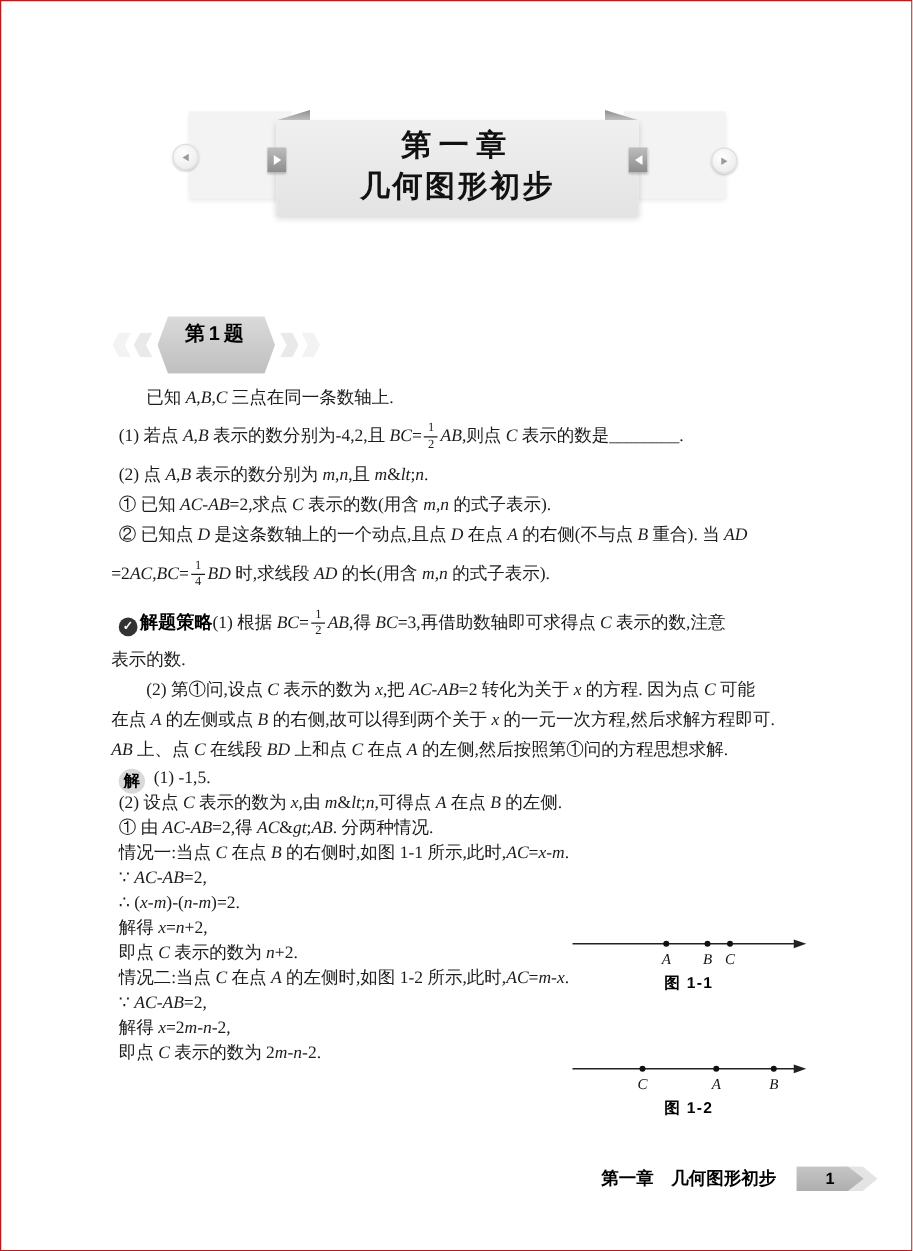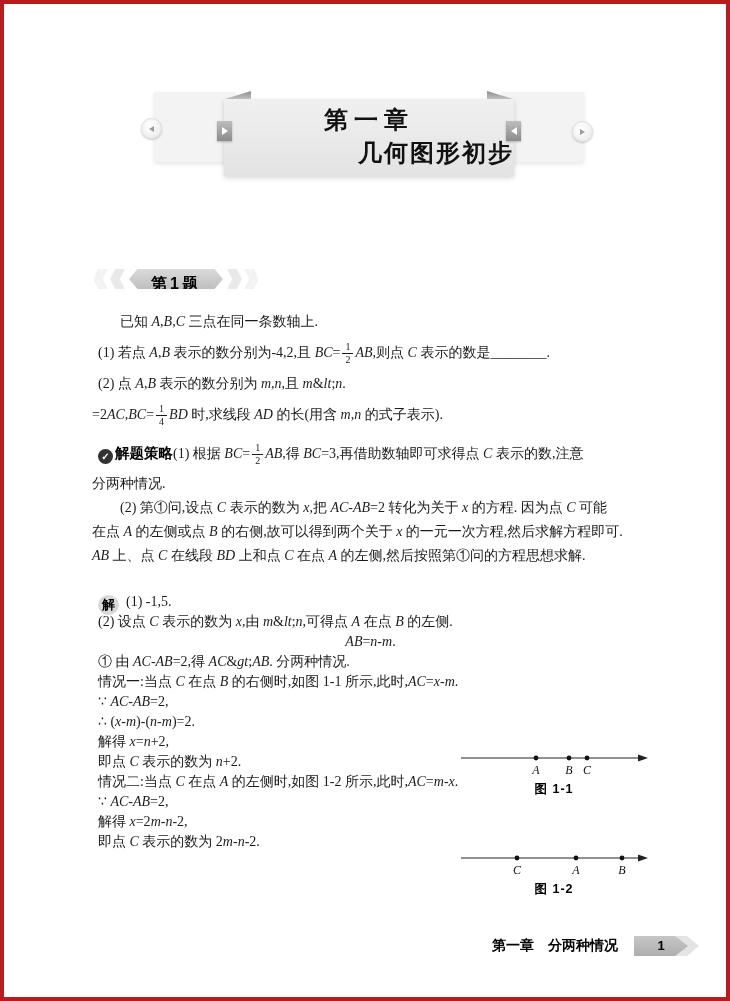--- a/index.html
+++ b/index.html
@@ -1,29 +1,29 @@
 <!DOCTYPE html>
 <html><head>
 <meta charset="utf-8">
 <style>
   html,body{margin:0;padding:0;background:#fff;}
   .page{position:relative;width:730px;height:1001px;background:#ffffff;
         font-family:"Liberation Serif",serif;color:#1c1c1c;overflow:hidden;
-        border:4px solid #b91c1c;box-sizing:border-box;}
+        border:1px solid #b91c1c;box-sizing:border-box;}
 
   
   .strip{position:absolute;top:88px;width:82px;height:70px;background:#f3f3f3;
          box-shadow:0 2px 4px rgba(0,0,0,.10);z-index:1;}
   .strip.sl{left:150px;} .strip.sr{left:498px;}
   .hcard{position:absolute;left:220px;top:95px;width:290px;height:77px;z-index:2;
          background:linear-gradient(#f0f0f0,#e3e3e3);box-shadow:0 2px 5px rgba(0,0,0,.16);
          text-align:center;font-family:"Liberation Sans",sans-serif;font-weight:bold;color:#111;
          padding-top:5px;box-sizing:border-box;}
   .hl1{font-size:24px;line-height:32px;letter-spacing:6px;}
-  .hl2{font-size:24px;line-height:34px;letter-spacing:2px;text-align:right;}
+  .hl2{font-size:24px;line-height:34px;letter-spacing:2px;}
   .fold{position:absolute;width:26px;height:8px;z-index:3;background:linear-gradient(#8d8d8d,#c0c0c0);}
   .fold.fl{left:221px;top:87px;clip-path:polygon(0 100%,100% 0,100% 100%);}
   .fold.fr{left:483px;top:87px;clip-path:polygon(0 0,100% 100%,0 100%);}
   .circ{position:absolute;width:21px;height:21px;border-radius:50%;z-index:3;cursor:pointer;
         background:radial-gradient(circle at 40% 35%,#ffffff,#e7e7e7);
         border:1px solid #dedede;box-shadow:0 1px 2px rgba(0,0,0,.22);
         display:flex;align-items:center;justify-content:center;padding:0;}
   .circ.prev{left:137px;top:114px;} .circ.next{left:568px;top:117px;}
   .tri-l{width:0;height:0;border-right:5px solid #9b9b9b;border-top:3.5px solid transparent;border-bottom:3.5px solid transparent;}
   .tri-r{width:0;height:0;border-left:5px solid #9b9b9b;border-top:3.5px solid transparent;border-bottom:3.5px solid transparent;}
@@ -33,21 +33,21 @@
   .handle.hl{left:213px;top:117px;} .handle.hr{left:502px;top:117px;}
   .handle .wtri-r{width:0;height:0;border-left:6px solid #fff;border-top:4px solid transparent;border-bottom:4px solid transparent;}
   .handle .wtri-l{width:0;height:0;border-right:6px solid #fff;border-top:4px solid transparent;border-bottom:4px solid transparent;}
 
   
   .pbrow{position:absolute;left:88px;top:260px;height:30px;display:flex;align-items:center;}
   .chev{width:15px;height:20px;margin:0 1px;}
   .chev.cl{clip-path:polygon(100% 0,35% 0,0 50%,35% 100%,100% 100%,65% 50%);}
   .chev.cr{clip-path:polygon(0 0,65% 0,100% 50%,65% 100%,0 100%,35% 50%);}
   .chev.c1{background:#e9e9e9;} .chev.c2{background:#f3f3f3;}
-  .hex{width:94px;height:20px;line-height:29px;margin:0 3px;text-align:center;
+  .hex{width:94px;height:46px;line-height:29px;margin:0 3px;text-align:center;
        background:linear-gradient(#dadada,#bfbfbf);
        clip-path:polygon(9% 0,91% 0,100% 50%,91% 100%,9% 100%,0 50%);
        font-family:"Liberation Sans",sans-serif;font-weight:bold;font-size:16px;letter-spacing:3px;color:#000;}
 
   
   .content{position:absolute;left:88px;top:306px;width:557px;font-size:14px;}
   .line{height:24px;line-height:24px;white-space:nowrap;overflow:visible;}
   .line.tall{height:38px;line-height:38px;}
   .sol .line{height:20px;line-height:20px;}
   .line.center{text-align:center;}
@@ -113,33 +113,34 @@
     <span class="hex">第1题</span>
     <span class="chev cr c1"></span>
     <span class="chev cr c2"></span>
   </div>
 
   <div class="content">
     <div id="problem-lines">
         <div class="line" style="padding-left: 28px;">已知 <i>A</i>,<i>B</i>,<i>C</i> 三点在同一条数轴上.</div>
         <div class="line tall" style="padding-left: 6px;">(1) 若点 <i>A</i>,<i>B</i> 表示的数分别为-4,2,且 <i>BC</i>=<span class="frac"><span class="fn">1</span><span class="fd">2</span></span><i>AB</i>,则点 <i>C</i> 表示的数是________.</div>
         <div class="line" style="padding-left: 6px;">(2) 点 <i>A</i>,<i>B</i> 表示的数分别为 <i>m</i>,<i>n</i>,且 <i>m</i>&amp;<i>lt</i>;<i>n</i>.</div>
+        <div class="line" style="padding-left: 6px;">① 已知 <i>AC</i>-<i>AB</i>=2,求点 <i>C</i> 表示的数(用含 <i>m</i>,<i>n</i> 的式子表示).</div>
+        <div class="line" style="padding-left: 6px;">② 已知点 <i>D</i> 是这条数轴上的一个动点,且点 <i>D</i> 在点 <i>A</i> 的右侧(不与点 <i>B</i> 重合). 当 <i>AD</i></div>
         <div class="line tall">=2<i>AC</i>,<i>BC</i>=<span class="frac"><span class="fn">1</span><span class="fd">4</span></span><i>BD</i> 时,求线段 <i>AD</i> 的长(用含 <i>m</i>,<i>n</i> 的式子表示).</div>
       </div>
     <div id="strategy-lines">
         <div class="line tall" style="padding-left: 6px;"><span class="sbadge"><span class="sicon">✓</span>解题策略</span>(1) 根据 <i>BC</i>=<span class="frac"><span class="fn">1</span><span class="fd">2</span></span><i>AB</i>,得 <i>BC</i>=3,再借助数轴即可求得点 <i>C</i> 表示的数,注意</div>
-        <div class="line">分两种情况.</div>
+        <div class="line">表示的数.</div>
         <div class="line" style="padding-left: 28px;">(2) 第①问,设点 <i>C</i> 表示的数为 <i>x</i>,把 <i>AC</i>-<i>AB</i>=2 转化为关于 <i>x</i> 的方程. 因为点 <i>C</i> 可能</div>
         <div class="line">在点 <i>A</i> 的左侧或点 <i>B</i> 的右侧,故可以得到两个关于 <i>x</i> 的一元一次方程,然后求解方程即可.</div>
         <div class="line"><i>AB</i> 上、点 <i>C</i> 在线段 <i>BD</i> 上和点 <i>C</i> 在点 <i>A</i> 的左侧,然后按照第①问的方程思想求解.</div>
       </div>
     <div id="solution-lines" class="sol">
-        <div class="line" style="padding-left: 6px; margin-top: 24px;"><span class="jbadge">解</span>(1) -1,5.</div>
+        <div class="line" style="padding-left: 6px;"><span class="jbadge">解</span>(1) -1,5.</div>
         <div class="line" style="padding-left: 6px;">(2) 设点 <i>C</i> 表示的数为 <i>x</i>,由 <i>m</i>&amp;<i>lt</i>;<i>n</i>,可得点 <i>A</i> 在点 <i>B</i> 的左侧.</div>
-        <div class="line center"><i>AB</i>=<i>n</i>-<i>m</i>.</div>
         <div class="line" style="padding-left: 6px;">① 由 <i>AC</i>-<i>AB</i>=2,得 <i>AC</i>&amp;<i>gt</i>;<i>AB</i>. 分两种情况.</div>
         <div class="line" style="padding-left: 6px;">情况一:当点 <i>C</i> 在点 <i>B</i> 的右侧时,如图 1-1 所示,此时,<i>AC</i>=<i>x</i>-<i>m</i>.</div>
         <div class="line" style="padding-left: 6px;">∵ <i>AC</i>-<i>AB</i>=2,</div>
         <div class="line" style="padding-left: 6px;">∴ (<i>x</i>-<i>m</i>)-(<i>n</i>-<i>m</i>)=2.</div>
         <div class="line" style="padding-left: 6px;">解得 <i>x</i>=<i>n</i>+2,</div>
         <div class="line" style="padding-left: 6px;">即点 <i>C</i> 表示的数为 <i>n</i>+2.</div>
         <div class="line" style="padding-left: 6px;">情况二:当点 <i>C</i> 在点 <i>A</i> 的左侧时,如图 1-2 所示,此时,<i>AC</i>=<i>m</i>-<i>x</i>.</div>
         <div class="line" style="padding-left: 6px;">∵ <i>AC</i>-<i>AB</i>=2,</div>
         <div class="line" style="padding-left: 6px;">解得 <i>x</i>=2<i>m</i>-<i>n</i>-2,</div>
         <div class="line" style="padding-left: 6px;">即点 <i>C</i> 表示的数为 2<i>m</i>-<i>n</i>-2.</div>
@@ -167,18 +168,18 @@
         <text x="58" y="35" text-anchor="middle" font-size="12" font-style="italic" font-family="Liberation Serif, serif" fill="#111">C</text>
         <circle cx="117" cy="19" r="2.4" fill="#111"></circle>
         <text x="117" y="35" text-anchor="middle" font-size="12" font-style="italic" font-family="Liberation Serif, serif" fill="#111">A</text>
         <circle cx="163" cy="19" r="2.4" fill="#111"></circle>
         <text x="163" y="35" text-anchor="middle" font-size="12" font-style="italic" font-family="Liberation Serif, serif" fill="#111">B</text>
       </svg>
       <div class="figcap">图 1-2</div>
     </div>
 
   <div class="footer">
-    <span>第一章　分两种情况</span>
+    <span>第一章　几何图形初步</span>
     <span class="fbadge">1</span>
     <span class="ftail"></span>
   </div>
 
 </div>
 
 </body></html>

